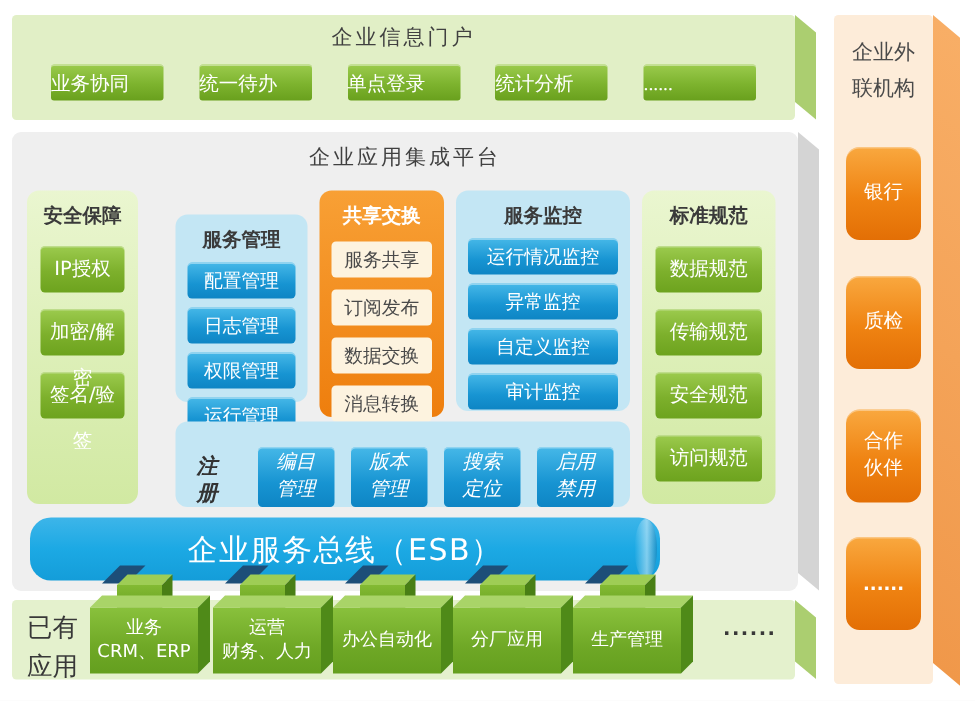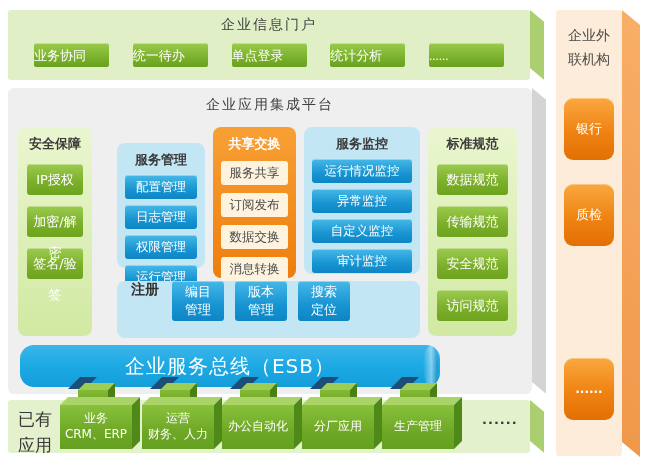--- a/index.html
+++ b/index.html
@@ -44,21 +44,21 @@
     background:linear-gradient(180deg,#9ccb4e 0%,#7db02c 55%,#6da31e 100%);
     box-shadow:inset 0 1px 0 rgba(255,255,255,.35); }
   .c1 .item-green:first-of-type, .c5 .item-green:first-of-type { margin-top:8px; }
   .item-blue { height:24px; line-height:24px; font-size:12.5px; margin:6px 8px 0;
     background:linear-gradient(180deg,#46b8e8 0%,#1794d2 60%,#0e85c4 100%);
     box-shadow:inset 0 1px 0 rgba(255,255,255,.4); }
   .item-cream { height:24px; line-height:24px; font-size:12.5px; margin:8px 8px 0;
     background:#fdf3df; color:#4a4a4a; }
 
   .registry { position:absolute; left:117px; top:281px; width:303px; height:57px;
-    background:#c3e6f4; border-radius:8px; display:flex; align-items:flex-start; }
+    background:#c3e6f4; border-radius:8px; display:flex; align-items:flex-end;font-style:italic; }
   .registry-label { font-size:14px; font-weight:bold; color:#333; margin:0 13px 0 14px; }
   .reg-btn { width:52px; height:40px; margin-right:11px; border-radius:3px; color:#fff;
     font-size:13px; line-height:1.35; display:flex; align-items:center; justify-content:center;
     text-align:center;
     background:linear-gradient(180deg,#46b8e8 0%,#1794d2 60%,#0e85c4 100%);
     box-shadow:inset 0 1px 0 rgba(255,255,255,.4); }
 
   
   .esb { position:absolute; left:20px; top:345px; width:420px; height:42px; border-radius:14px;
     background:linear-gradient(180deg,#3db5e9 0%,#1ca9e4 50%,#149dd9 100%);
@@ -169,20 +169,22 @@
   </div>
 
   <div class="registry">
     <div class="registry-label">注册</div>
     <div class="reg-btn pre">编目
 管理</div>
     <div class="reg-btn pre">版本
 管理</div>
     <div class="reg-btn pre">搜索
 定位</div>
+    <div class="reg-btn pre">启用
+禁用</div>
   </div>
 
   <div class="esb">
     <span>企业服务总线（ESB）</span>
   </div>
 
   <div class="bottom-band"></div>
   <div class="bottom-side"></div>
   <div class="existing-label pre">已有
 应用</div>
@@ -214,17 +216,19 @@
     <div class="notch"></div>
     <div class="tab"></div>
     <div class="face pre">生产管理</div>
   </div>
 
   <div class="sidebar">
     <div class="sidebar-title pre">企业外
 联机构</div>
     <div class="sb-btn sb1">银行</div>
     <div class="sb-btn sb2">质检</div>
+    <div class="sb-btn sb3 pre">合作
+伙伴</div>
     <div class="sb-btn sb4">......</div>
   </div>
   <div class="sidebar-side"></div>
 
 </div>
 
 </body></html>

